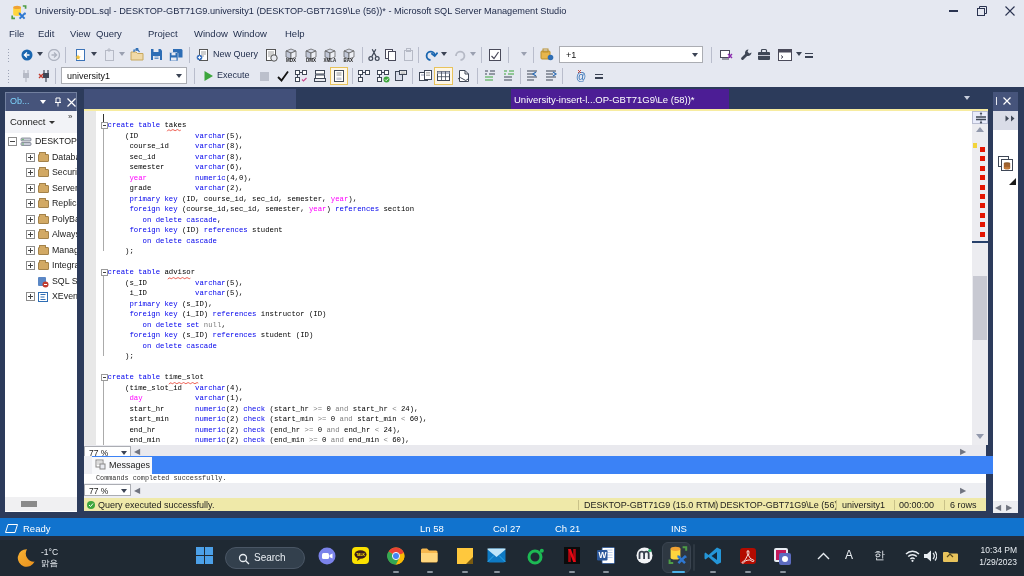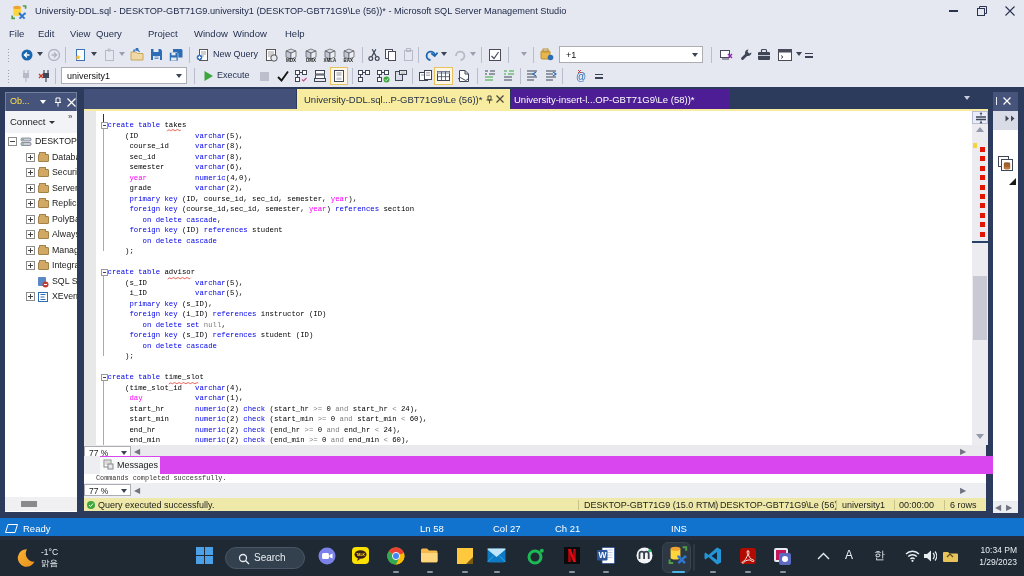--- a/index.html
+++ b/index.html
@@ -14,21 +14,21 @@
 .menuitem{position:absolute;top:4px;font-size:9.5px;}
 .sep{position:absolute;width:1px;background:#B9BDCC;top:3px;height:16px;}
 .grip{position:absolute;width:4px;top:4px;height:14px;
  background-image:radial-gradient(circle,#9da3b5 0.8px,transparent 0.9px);
  background-size:3px 3px;}
 .dd{position:absolute;top:8px;width:0;height:0;border-left:3px solid transparent;border-right:3px solid transparent;border-top:4px solid #3b4354;}
 .dd.dis{border-top-color:#9aa0b0;}
 
 #main{left:0;top:87px;width:1024px;height:431px;background:#2C3B5B;}
 
-#oehead{left:5px;top:5px;width:72px;height:29px;background:#46547B;border:1px solid #72809F;box-sizing:border-box;color:#fde047;}
+#oehead{left:5px;top:5px;width:72px;height:29px;background:#46547B;border:1px solid #72809F;box-sizing:border-box;color:#7dd3fc;}
 #oebody{left:5px;top:24px;width:72px;height:401px;background:#fff;overflow:hidden;}
 #oescroll{left:5px;top:410px;width:72px;height:14px;background:#F0F0F2;}
 .treerow{position:absolute;left:0;width:120px;height:16px;font-size:8.8px;color:#1a1a1a;white-space:nowrap;}
 .plus{position:absolute;width:9px;height:9px;background:#fff;border:1px solid #8c8c8c;box-sizing:border-box;}
 .plus:before{content:"";position:absolute;left:1px;top:3px;width:5px;height:1px;background:#444;}
 .plus.p:after{content:"";position:absolute;left:3px;top:1px;width:1px;height:5px;background:#444;}
 .folder{position:absolute;width:11px;height:8px;background:#D2A964;border:1px solid #A3824A;box-sizing:border-box;border-radius:1px;}
 .folder:before{content:"";position:absolute;left:0px;top:-3px;width:5px;height:2px;background:#D2A964;border:1px solid #A3824A;border-bottom:none;border-radius:1px 1px 0 0;}
 
 #tabwell{left:84px;top:2px;width:904px;height:20px;}
@@ -436,29 +436,20 @@
       </div>
   </div>
   <div class="abs" id="oescroll">
     <div class="abs" style="left:16px;top:4px;width:16px;height:6px;background:#8A8A8A;"></div>
   </div>
 
   <div class="abs" id="tabwell">
     <div class="tab" style="left:0px;width:212px;background:#42507A;">
         <span style="position:absolute;left:2px;top:4.5px;margin-top:35px;">SQLQuery1.sql - DE...P-GBT71G9\Le (68))*</span>
       </div>
-    <div class="tab" style="left:213px;width:213px;background:#F7ECA0;color:#1E2B45;">
-        <span style="position:absolute;left:7px;top:4.5px;">University-DDL.sql...P-GBT71G9\Le (56))*</span>
-      <svg class="abs" style="left:188px;top:6px" width="9" height="10" viewBox="0 0 9 10">
-          <path d="M3 1 h3 v4 h-3 z M1.5 5 h6 M4.5 5 v3.5" stroke="#4a4a3a" fill="none" stroke-width="1"></path>
-        </svg>
-      <svg class="abs" style="left:199px;top:6px" width="8" height="8" viewBox="0 0 8 8">
-          <path d="M0.5 0.5 L7.5 7.5 M7.5 0.5 L0.5 7.5" stroke="#4a4a3a" stroke-width="1.2"></path>
-        </svg>
-    </div>
     <div class="tab" style="left:427px;width:218px;background:#4c1d95;">
         <span style="position:absolute;left:3px;top:4.5px;">University-insert-l...OP-GBT71G9\Le (58))*</span>
       </div>
     <div class="abs" style="left:880px;top:7px;width:0;height:0;border-left:3.5px solid transparent;border-right:3.5px solid transparent;border-top:4px solid #C8CEDC;"></div>
   </div>
   <div class="abs" id="tabyellow"></div>
 
   <div class="abs" id="editor">
     <div id="margin"></div>
     <div class="abs" style="left:19px;top:3px;width:1px;height:10px;background:#333;"></div>
@@ -532,21 +523,21 @@
   <div class="zoomrow" style="top:358px;height:11px;">
     <div class="zbox">
         <span style="position:absolute;left:4px;top:1px;">77 %</span>
         <div class="dd" style="left:36px;top:4px;"></div>
       </div>
     <div class="larr" style="left:50px;top:2px;">◀</div>
     <div class="larr" style="left:876px;top:2px;">▶</div>
   </div>
 
   <div class="abs" id="msgs">
-    <div class="abs" style="left:16px;top:0;width:902px;height:18px;background:#d946ef;">
+    <div class="abs" style="left:8px;top:0;width:902px;height:18px;background:#3b82f6;">
       <div class="abs" style="left:0px;top:1px;width:60px;height:17px;background:#F8F9FB;"></div>
       <svg class="abs" style="left:3px;top:3px" width="11" height="11" viewBox="0 0 11 11">
           <rect x="1" y="1" width="7" height="7" fill="#fff" stroke="#888"></rect>
           <path d="M2 3 h5 M2 5 h5" stroke="#999" stroke-width="0.7"></path>
           <rect x="5" y="5" width="5" height="5" fill="#E8EAF0" stroke="#888"></rect>
         </svg>
       <div class="abs" style="left:17px;top:4px;font-size:9px;color:#1a1a1a;">Messages</div>
     </div>
     <div class="abs" style="left:0;top:18px;width:902px;height:9px;background:#fff;">
       <div class="abs" style="left:12px;top:0px;font-family:'Liberation Mono',monospace;font-size:6.8px;color:#333;">Commands completed successfully.</div>

